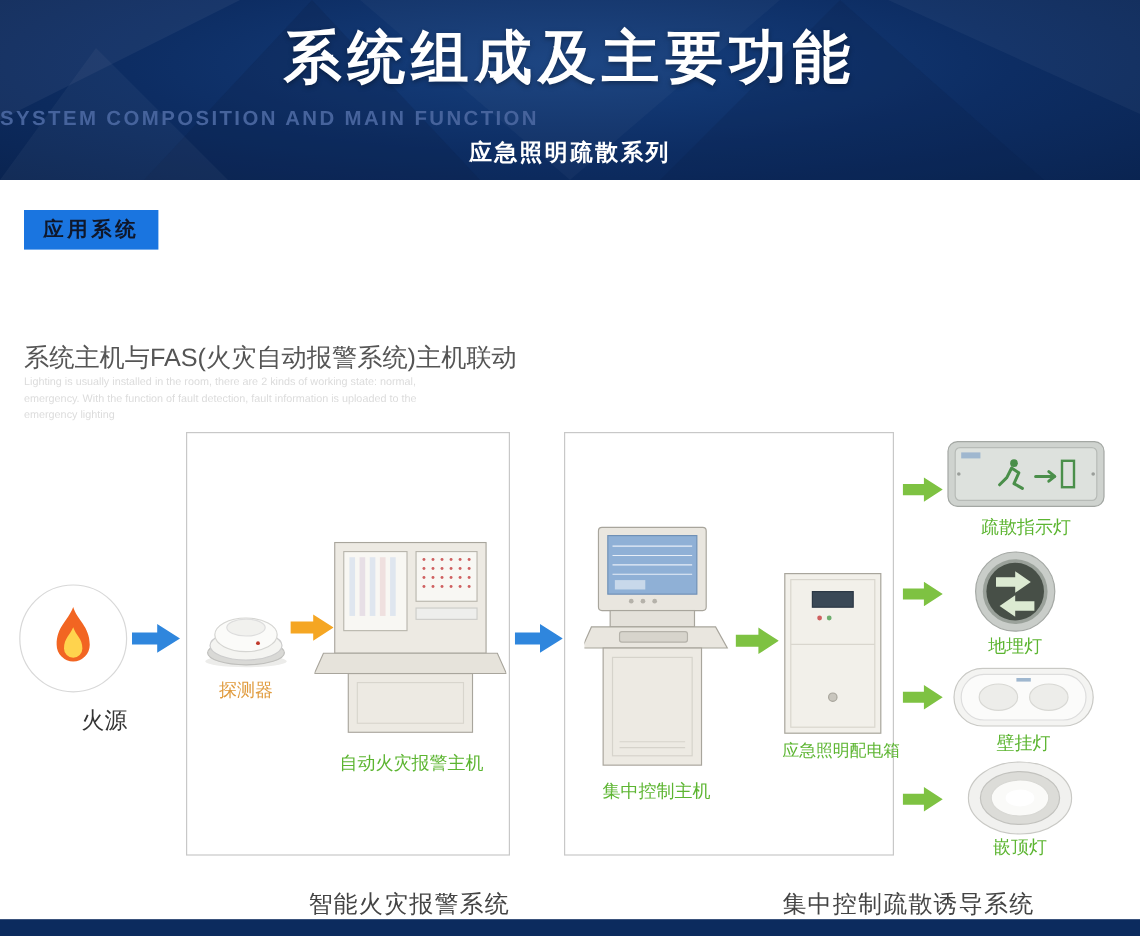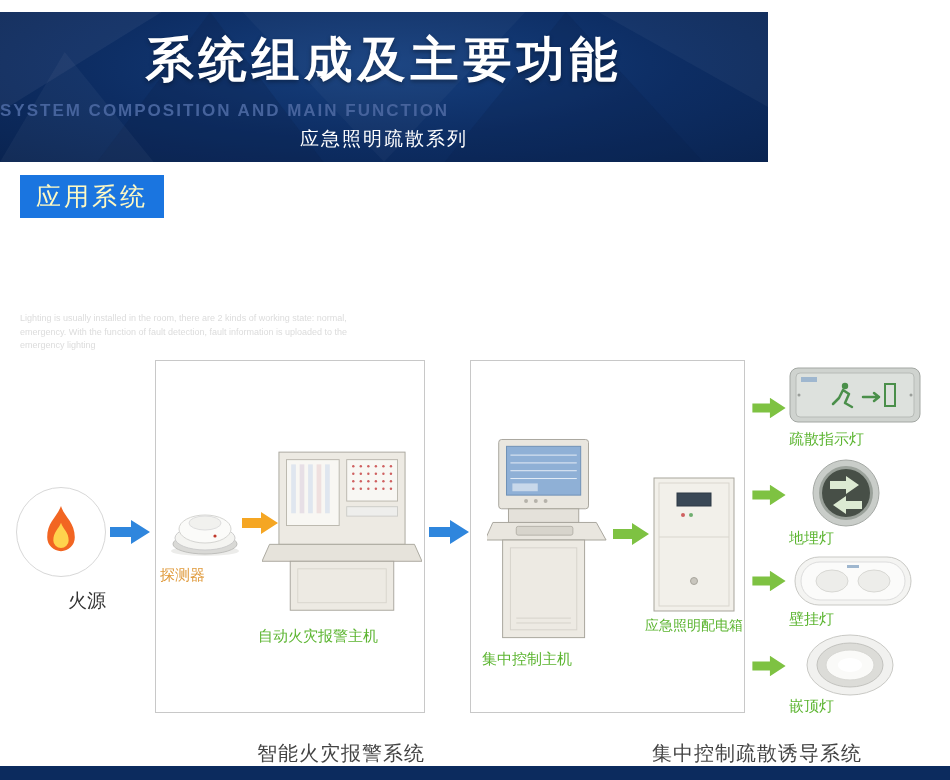--- a/index.html
+++ b/index.html
@@ -1,41 +1,41 @@
 <!DOCTYPE html>
 <html style="--header-bg: #0c2b5e; --accent-blue: #1a75e0; --arrow-blue: #2f86dd; --arrow-orange: #f5a623; --arrow-green: #7ec242; --label-green: #5cb531; --label-orange: #e09b3d;"><head>
 <meta charset="utf-8">
 <style>
   *{margin:0;padding:0;box-sizing:border-box}
   html,body{background:#ffffff}
   .page{position:relative;width:950px;height:780px;background:#fff;overflow:hidden;
         font-family:"Liberation Sans","DejaVu Sans",sans-serif}
 
   
-  .header{position:absolute;left:0;top:12px;width:768px;height:150px;
+  .header{position:absolute;left:0;top:0;width:950px;height:150px;
           background:radial-gradient(ellipse at 50% 35%, #16407f 0%, #0d2d63 55%, #0a2451 100%)}
   .header-deco{position:absolute;left:0;top:0;width:100%;height:100%}
   .header-title{position:absolute;top:16px;width:100%;text-align:center;color:#ffffff;
                 font-size:48px;font-weight:bold;letter-spacing:5px;text-shadow:0 2px 4px rgba(0,0,0,.35)}
   .header-sub{position:absolute;top:89px;width:100%;color:#46639c;
               font-size:17px;font-weight:bold;letter-spacing:2px}
   .header-series{position:absolute;top:114px;width:100%;text-align:center;color:#ffffff;
-                 font-size:19px;font-weight:normal;letter-spacing:2px}
-
-  
-  .badge{position:absolute;left:20px;top:175px;background:var(--accent-blue,#1a75e0);color:#fef9c3;
-         font-size:25px;font-weight:normal;padding:5px 16px;letter-spacing:3px}
+                 font-size:19px;font-weight:bold;letter-spacing:2px}
+
+  
+  .badge{position:absolute;left:20px;top:175px;background:var(--accent-blue,#1a75e0);color:#0f172a;
+         font-size:17px;font-weight:bold;padding:5px 16px;letter-spacing:3px}
   .heading{position:absolute;left:18px;top:216px;font-size:44px;font-weight:bold;color:#1a1a1a;letter-spacing:5px}
   .subheading{position:absolute;left:20px;top:284px;font-size:21px;color:#555}
   .desc-en{position:absolute;left:20px;top:312px;width:330px;font-size:9px;line-height:1.5;color:#dcdcdc}
 
   
   .group-box{position:absolute;border:1px solid #c8c8c8;background:#fff}
   .dev{position:absolute}
-  .label{position:absolute;font-size:15px}
+  .label{position:absolute;text-align:center;font-size:15px}
   .green{color:var(--label-green,#5cb531)}
   .orange{color:var(--label-orange,#e09b3d)}
   .sys-label{position:absolute;text-align:right;font-size:20px;color:#444;letter-spacing:1px}
   .fire-circle{position:absolute;left:16px;top:487px;width:90px;height:90px;border-radius:50%;
                border:1px solid #d8d8d8;display:flex;align-items:center;justify-content:center;background:#fff}
   .fire-label{position:absolute;left:16px;top:588px;width:90px;text-align:right;font-size:19px;color:#333}
 
   .arrow{position:absolute;line-height:0}
   .arrow-blue{color:var(--arrow-blue,#2f86dd)}
   .arrow-orange{color:var(--arrow-orange,#f5a623)}
@@ -57,20 +57,21 @@
       <polygon points="550,150 700,0 870,150" fill="#0a1f47" opacity="0.20"></polygon>
       <polygon points="300,0 475,150 650,0" fill="#ffffff" opacity="0.03"></polygon>
       <polygon points="0,150 80,40 190,150" fill="#ffffff" opacity="0.04"></polygon>
     </svg>
     <div class="header-title">系统组成及主要功能</div>
     <div class="header-sub">SYSTEM  COMPOSITION  AND  MAIN  FUNCTION</div>
     <div class="header-series">应急照明疏散系列</div>
   </div>
 
   <div class="badge">应用系统</div>
+  <div class="subheading">系统主机与FAS(火灾自动报警系统)主机联动</div>
   <div class="desc-en">Lighting is usually installed in the room, there are 2 kinds of working state: normal, emergency. With the function of fault detection, fault information is uploaded to the emergency lighting</div>
 
   <div class="fire-circle">
     <svg width="46" height="58" viewBox="0 0 60 72">
       <path d="M30,2 C34,16 48,23 48,43 a18,18 0 1,1 -36,0 C12,23 24,18 30,2 Z" fill="#f26522"></path>
       <path d="M30,24 C33,33 40,36 40,47 a10,10 0 1,1 -20,0 C20,36 27,32 30,24 Z" fill="#ffd34d"></path>
     </svg>
   </div>
   <div class="fire-label">火源</div>
 

